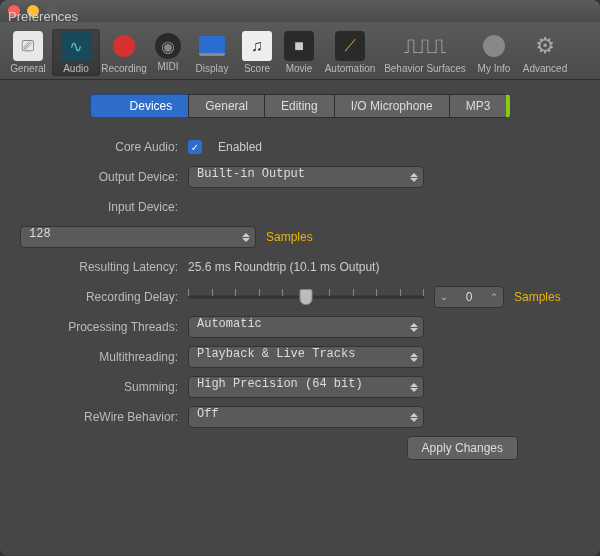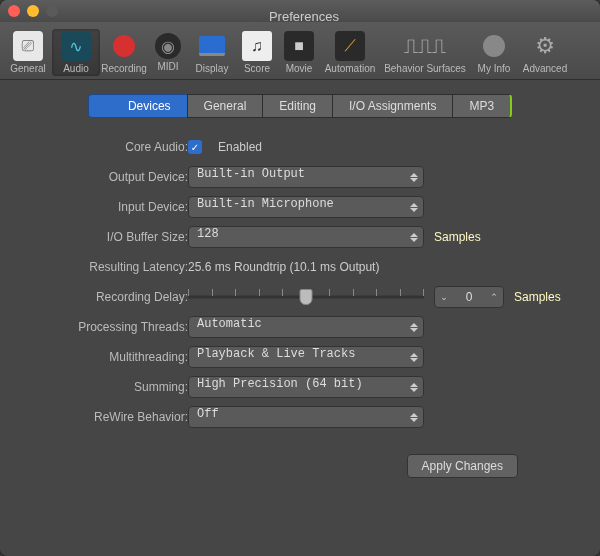--- a/index.html
+++ b/index.html
@@ -4,57 +4,57 @@
 <style>
 * { box-sizing: border-box; margin: 0; padding: 0; }
 body { font-family: -apple-system, "Helvetica Neue", Arial, sans-serif; font-size: 12px; background: #3a3a3a; width: 600px; height: 556px; overflow: hidden; }
 .window { width: 600px; height: 556px; background: #464646; border-radius: 7px; overflow: hidden; box-shadow: 0 0 0 1px rgba(0,0,0,0.3); }
 .titlebar { height: 22px; background: linear-gradient(#5c5c5c,#4a4a4a); display: flex; align-items: center; padding: 0 8px; position: relative; }
 .traffic { display: flex; gap: 7px; }
 .traffic span { width: 12px; height: 12px; border-radius: 50%; display: inline-block; }
 .t-close { background: #ff5f57; }
 .t-min { background: #febc2e; }
 .t-max { background: #5a5a5a; }
-.title { position: absolute; left: 8px; right: 0; text-align: center; color: #ccc; font-size: 13px; pointer-events: none; margin-top: 11px; }
+.title { position: absolute; left: 8px; right: 0; text-align: left; color: #ccc; font-size: 13px; pointer-events: none; margin-top: 11px; }
 .toolbar { height: 58px; background: linear-gradient(#5a5a5a,#4a4a4a); display: flex; align-items: center; padding: 4px 4px 0; gap: 0; border-bottom: 1px solid #2e2e2e; }
 .tool { display: flex; flex-direction: column; align-items: center; width: 48px; cursor: pointer; padding: 2px 0; border-radius: 4px; }
 .tool.selected { background: rgba(0,0,0,0.25); box-shadow: inset 0 0 3px rgba(0,0,0,0.4); }
 .tool .ic { width: 30px; height: 30px; border-radius: 4px; display: flex; align-items: center; justify-content: center; font-size: 16px; color: #ccc; }
 .tool .lbl { font-size: 10px; color: #bbb; margin-top: 2px; }
 .tool-wide { width: 72px; }
 .tool-wider { width: 90px; }
 .body { padding: 14px 20px 20px; }
 .seg { display: flex; justify-content: center; margin-bottom: 18px; }
 .seg button { background: #626262; border: 1px solid #2e2e2e; color: #ddd; font-size: 12px; padding: 4px 16px; cursor: pointer; border-right: none; }
 .seg button:first-child { border-radius: 4px 0 0 4px; padding-left: 39px; }
-.seg button:last-child { border-radius: 0 4px 4px 0; border-right: 2px solid #84cc16; }
+.seg button:last-child { border-radius: 0 4px 4px 0; border-right: 4px solid #84cc16; }
 .seg button.sel { background: #2f6dcb; border-color: #1e4a8a; color: #fff; }
 .form { display: flex; flex-direction: column; gap: 8px; }
 .row { display: flex; align-items: center; min-height: 22px; }
-.rlabel { width: 168px; text-align: right; color: #bbb; }
+.rlabel { width: 168px; text-align: right; color: #bbb; padding-right: 10px; }
 .rctrl { flex: 1; display: flex; align-items: center; gap: 10px; }
 .dd { position: relative; flex: 0 0 236px; font-family: Liberation Mono, monospace; }
 .dd select, .dd .sel-face { width: 100%; height: 22px; background: #5a5a5a; border: 1px solid #333; border-radius: 4px; color: #ddd; padding: 0 22px 0 8px; font-size: 12px; appearance: none; -webkit-appearance: none; cursor: pointer; }
 .dd::after { content: ""; position: absolute; right: 6px; top: 4px; width: 10px; height: 14px; background:
   linear-gradient(#888,#888) center/1px 0 no-repeat; }
 .dd .arrows { position: absolute; right: 4px; top: 2px; width: 12px; height: 18px; display: flex; flex-direction: column; align-items: center; justify-content: center; gap: 1px; pointer-events: none; }
 .dd .arrows::before { content: ""; border-left: 4px solid transparent; border-right: 4px solid transparent; border-bottom: 4px solid #ccc; }
 .dd .arrows::after { content: ""; border-left: 4px solid transparent; border-right: 4px solid transparent; border-top: 4px solid #ccc; }
 .chk { width: 14px; height: 14px; background: #2f6dcb; border-radius: 3px; display: inline-flex; align-items: center; justify-content: center; color: #fff; font-size: 10px; margin-right: 6px; cursor: pointer; }
 .static { color: #ccc; }
-.suffix { color: #fef9c3; }
+.suffix { color: #eab308; }
 .slider { flex: 0 0 236px; height: 22px; position: relative; display: flex; align-items: center; }
 .slider .track { position: absolute; left: 0; right: 0; top: 50%; height: 3px; background: #333; border-radius: 2px; transform: translateY(-50%); }
 .slider .ticks { position: absolute; left: 0; right: 0; top: 3px; height: 16px; display: flex; justify-content: space-between; }
 .slider .ticks span { width: 1px; height: 7px; background: #888; }
 .slider .thumb { position: absolute; top: 50%; left: 50%; transform: translate(-50%,-50%); width: 13px; height: 16px; background: #bcbcbc; border-radius: 2px 2px 6px 6px; border: 1px solid #888; }
 .stepper { display: flex; align-items: center; background: #5a5a5a; border: 1px solid #333; border-radius: 4px; height: 22px; overflow: hidden; }
 .stepper button { width: 18px; height: 100%; background: transparent; border: none; color: #ccc; cursor: pointer; font-size: 9px; }
 .stepper .val { width: 32px; text-align: center; color: #ddd; }
-.apply-row { display: flex; justify-content: flex-end; margin-top: 18px; padding-right: 62px; }
+.apply-row { display: flex; justify-content: flex-end; padding-right: 62px; }
 .apply { background: #626262; border: 1px solid #333; border-radius: 4px; color: #ddd; padding: 4px 14px; cursor: pointer; font-size: 12px; }
 </style>
 </head>
 <body>
 
 <div class="window">
 
   <div class="titlebar">
     <div class="traffic">
       <span class="t-close"></span>
@@ -132,21 +132,21 @@
       <span class="lbl">Advanced</span>
     </div>
   </div>
 
   <div class="body">
 
     <div class="seg">
       <button class="sel">Devices</button>
       <button>General</button>
       <button>Editing</button>
-      <button>I/O Assignments</button>
+      <button>I/O Microphone</button>
       <button>MP3</button>
     </div>
 
     <div class="form">
 
       <div class="row">
         <div class="rlabel">Core Audio:</div>
         <div class="rctrl">
           <span class="chk">✓</span>
           <span class="static">Enabled</span>
@@ -158,30 +158,23 @@
         <div class="rctrl">
           <div class="dd">
             <div class="sel-face">Built-in Output</div>
               <div class="arrows"></div>
           </div>
         </div>
       </div>
 
       <div class="row">
         <div class="rlabel">Input Device:</div>
-        <div class="rctrl">
-          <div class="dd">
-            <div class="sel-face">Built-in Microphone</div>
-              <div class="arrows"></div>
-          </div>
-        </div>
-      </div>
-
-      <div class="row">
-        <div class="rlabel">I/O Buffer Size:</div>
+      </div>
+
+      <div class="row">
         <div class="rctrl">
           <div class="dd">
             <div class="sel-face">128</div>
               <div class="arrows"></div>
           </div>
           <span class="suffix">Samples</span>
         </div>
       </div>
 
       <div class="row">

